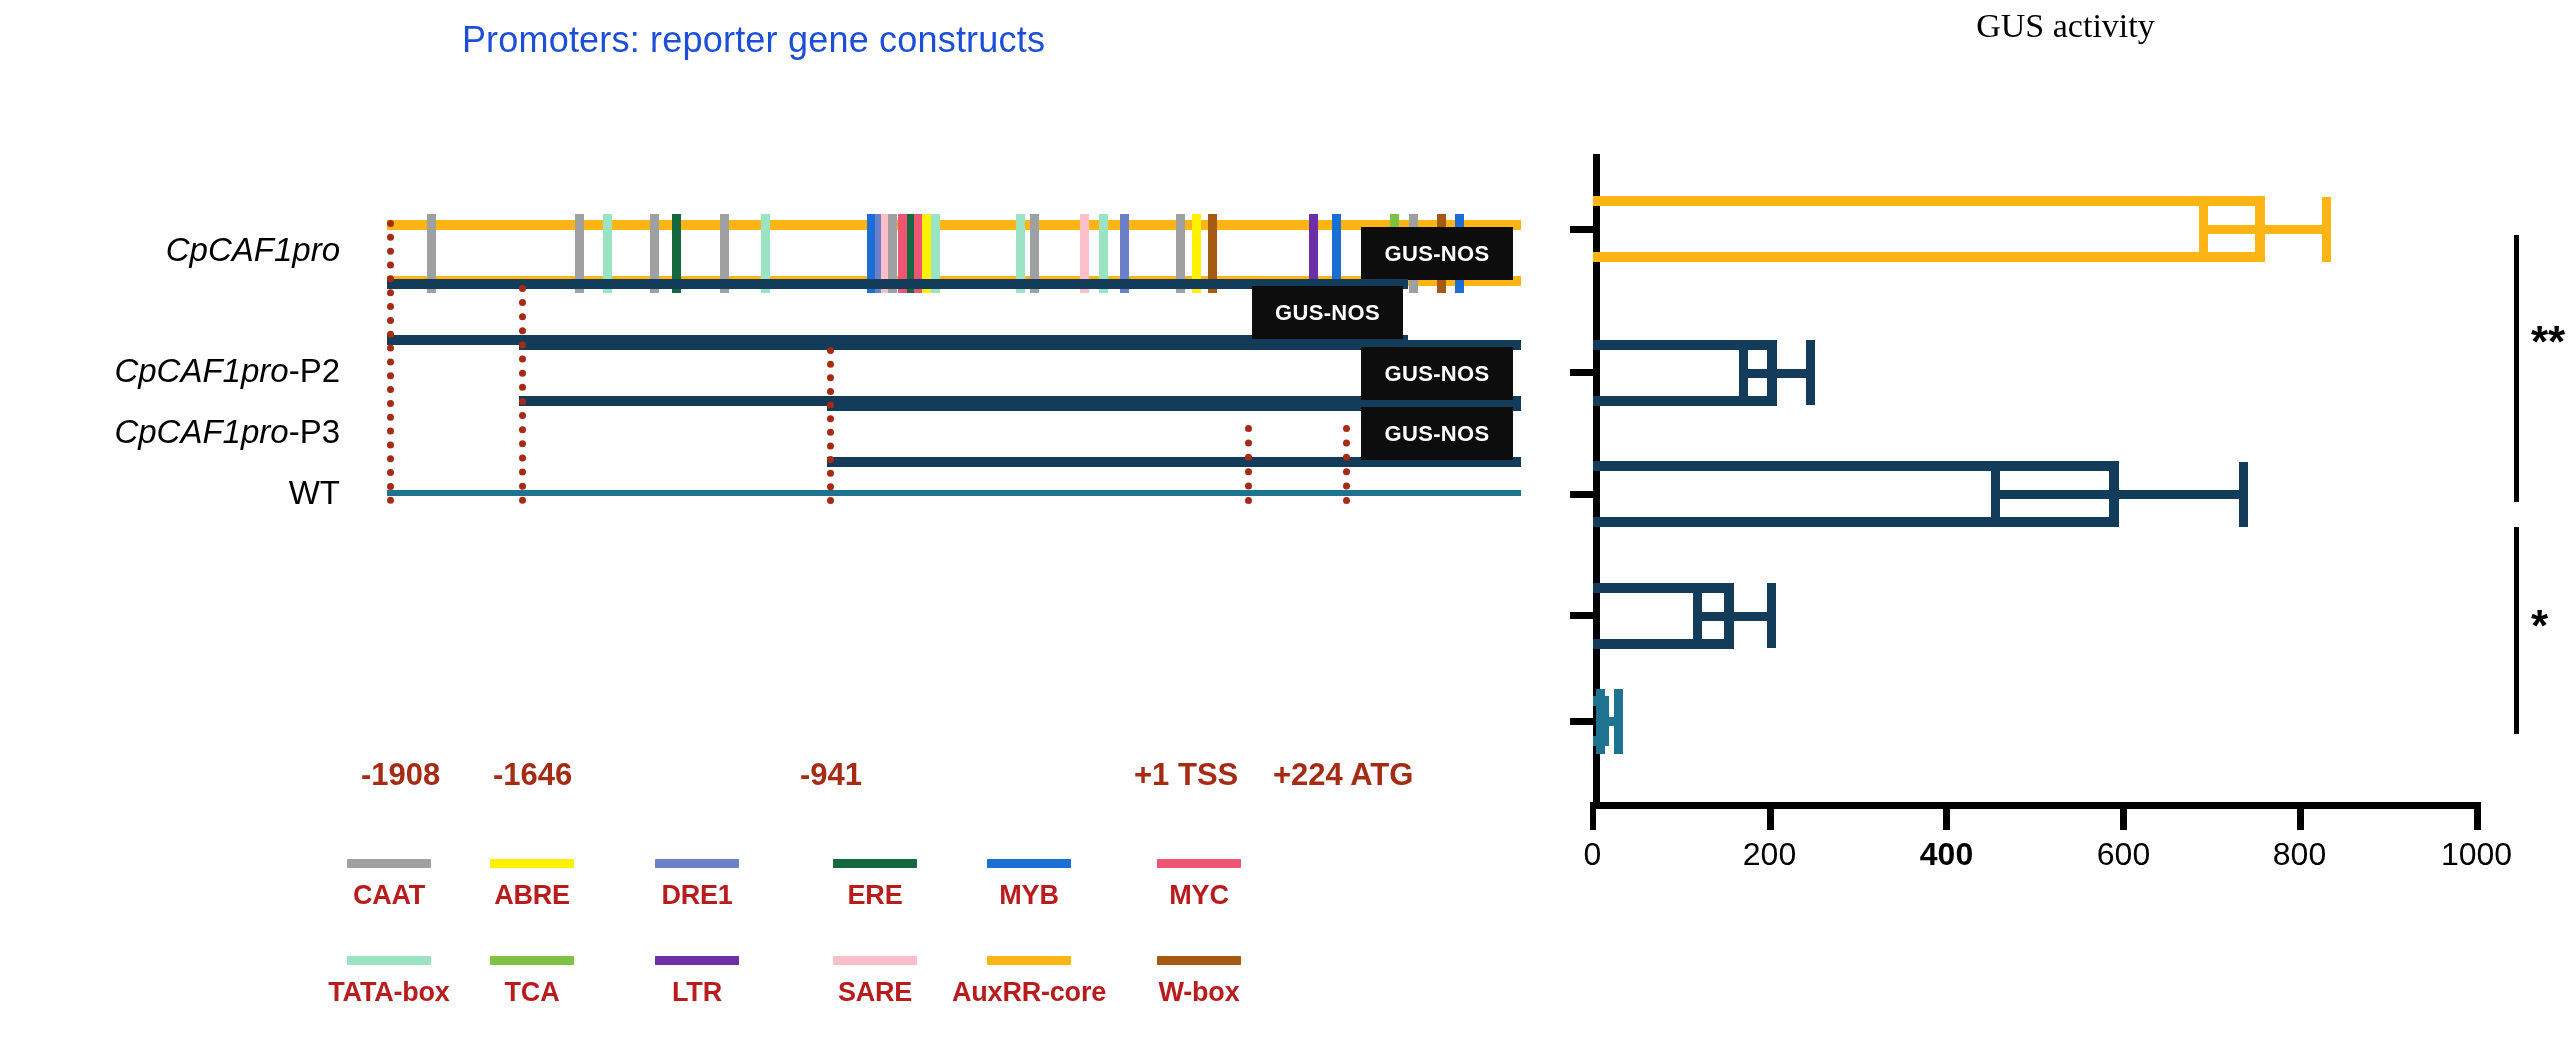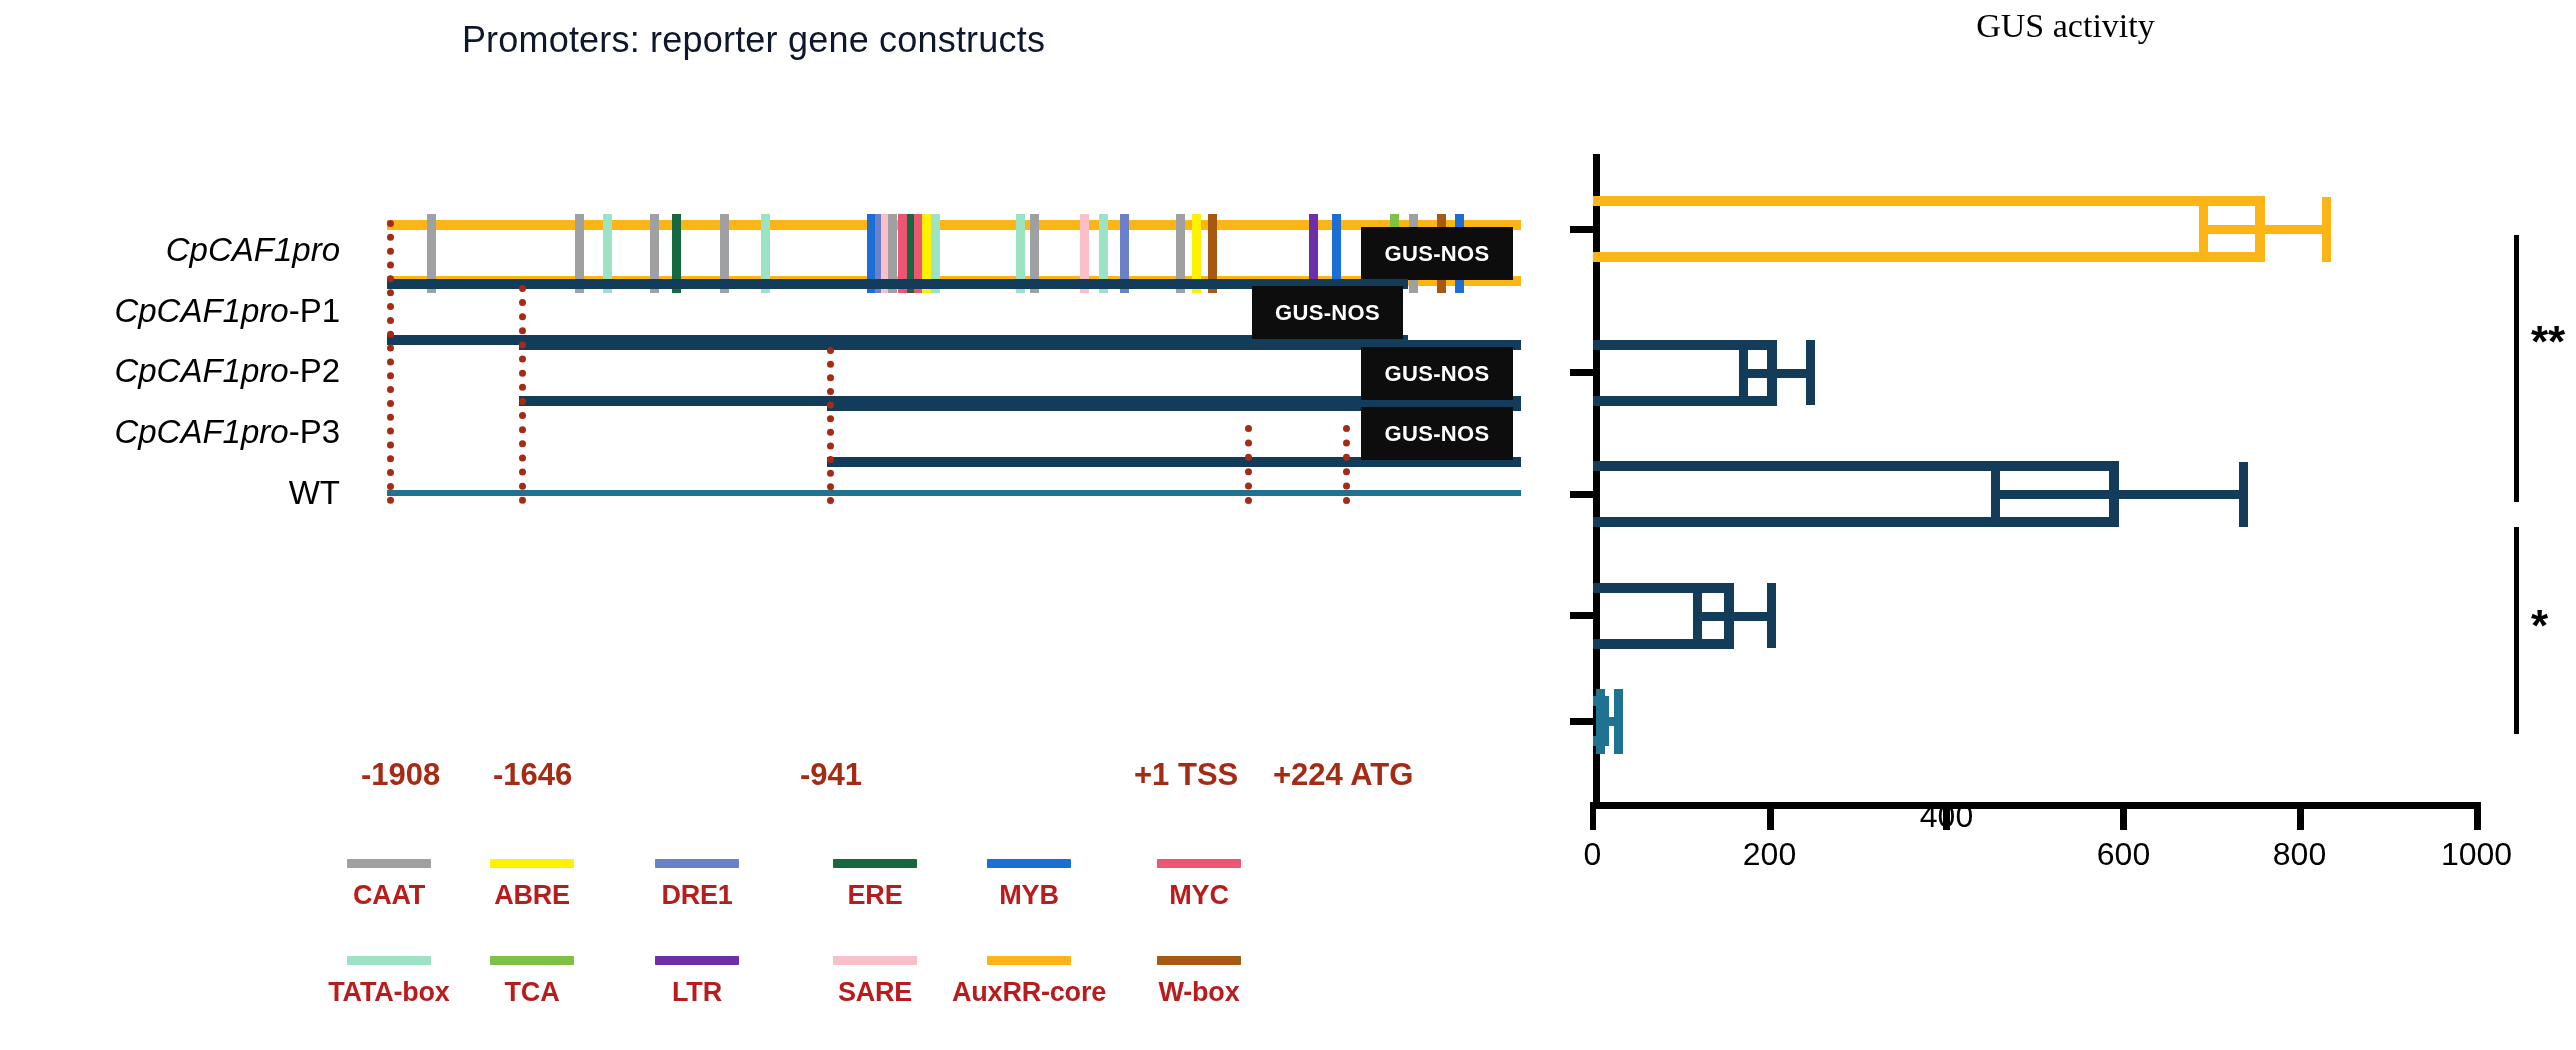--- a/index.html
+++ b/index.html
@@ -17,21 +17,21 @@
     height: 1051px;
     background: #ffffff;
     overflow: hidden;
   }
   .abs { position: absolute; }
 
   
   .panel-title {
     font-size: 36px;
     font-weight: 400;
-    color: #0f172a;
+    color: #1d4ed8;
     text-align: center;
     white-space: nowrap;
     letter-spacing: 0.2px;
   }
   .gus-title-line {
     font-size: 34px;
     text-align: center;
     white-space: nowrap;
     color: #000;
   }
@@ -147,23 +147,20 @@
 <div id="figure">
 
   <div class="abs panel-title" style="left:292px; top:19.4px; width:923px;">Promoters: reporter gene constructs</div>
 
   <div class="abs" style="left:1620px; top:6.5px; width:891px;font-family:Liberation Serif, serif;">
     <div class="gus-title-line">GUS activity</div>
   </div>
 
   <div class="abs row-label" style="left:0px; top:231px; width:340px;">
     <i>CpCAF1pro</i>
-  </div>
-  <div class="abs row-label" style="left:0px; top:292px; width:340px;">
-    <i>CpCAF1pro</i>-P1
   </div>
   <div class="abs row-label" style="left:0px; top:352px; width:340px;">
     <i>CpCAF1pro</i>-P2
   </div>
   <div class="abs row-label" style="left:0px; top:413px; width:340px;">
     <i>CpCAF1pro</i>-P3
   </div>
   <div class="abs row-label" style="left:0px; top:474px; width:340px;text-align:right;">WT</div>
 
   <div class="abs" id="constructs" style="left:0; top:0; width:2576px; height:810px;"></div>
@@ -284,21 +281,21 @@
     <div class="axis-line" style="left:0px; top:0px; width:6.5px; height:652px;"></div>
 
     <div class="axis-line" style="left:0px; top:648px; width:884px; height:7.3px;"></div>
 
     <div id="chart-dynamic" style="position:absolute; left:0; top:0; width:100%; height:100%;">
         <div class="tick" style="left: -3.2px; top: 648px; width: 6.5px; height: 27.5px;"></div>
         <div class="tick-label" style="left: -57px; top: 682px; width: 113px;">0</div>
         <div class="tick" style="left: 174px; top: 648px; width: 6.5px; height: 27.5px;"></div>
         <div class="tick-label" style="left: 120px; top: 682px; width: 113px;">200</div>
         <div class="tick" style="left: 350px; top: 648px; width: 6.5px; height: 27.5px;"></div>
-        <div class="tick-label" style="left: 297px; top: 644px; width: 113px;">400</div>
+        <div class="tick-label" style="left: 297px; top: 682px; width: 113px; font-weight: bold;">400</div>
         <div class="tick" style="left: 527px; top: 648px; width: 6.5px; height: 27.5px;"></div>
         <div class="tick-label" style="left: 474px; top: 682px; width: 113px;">600</div>
         <div class="tick" style="left: 704px; top: 648px; width: 6.5px; height: 27.5px;"></div>
         <div class="tick-label" style="left: 650px; top: 682px; width: 113px;">800</div>
         <div class="tick" style="left: 881px; top: 648px; width: 6.5px; height: 27.5px;"></div>
         <div class="tick-label" style="left: 827px; top: 682px; width: 113px;">1000</div>
         <div class="tick" style="left: -23px; top: 72px; width: 24px; height: 7.3px;"></div>
         <div class="chart-bar" style="left: 0px; top: 42px; width: 672px; height: 66px; border-top: 10.5px solid rgb(253, 181, 21); border-right: 10.5px solid rgb(253, 181, 21); border-bottom: 10.5px solid rgb(253, 181, 21); border-left: none; border-image: initial; background: transparent;"></div>
         <div class="errbar" style="left: 0px; top: 0px;">
           <div class="eline" style="left: 610px; top: 71px; width: 124px; height: 9px; background: rgb(253, 181, 21);"></div>

